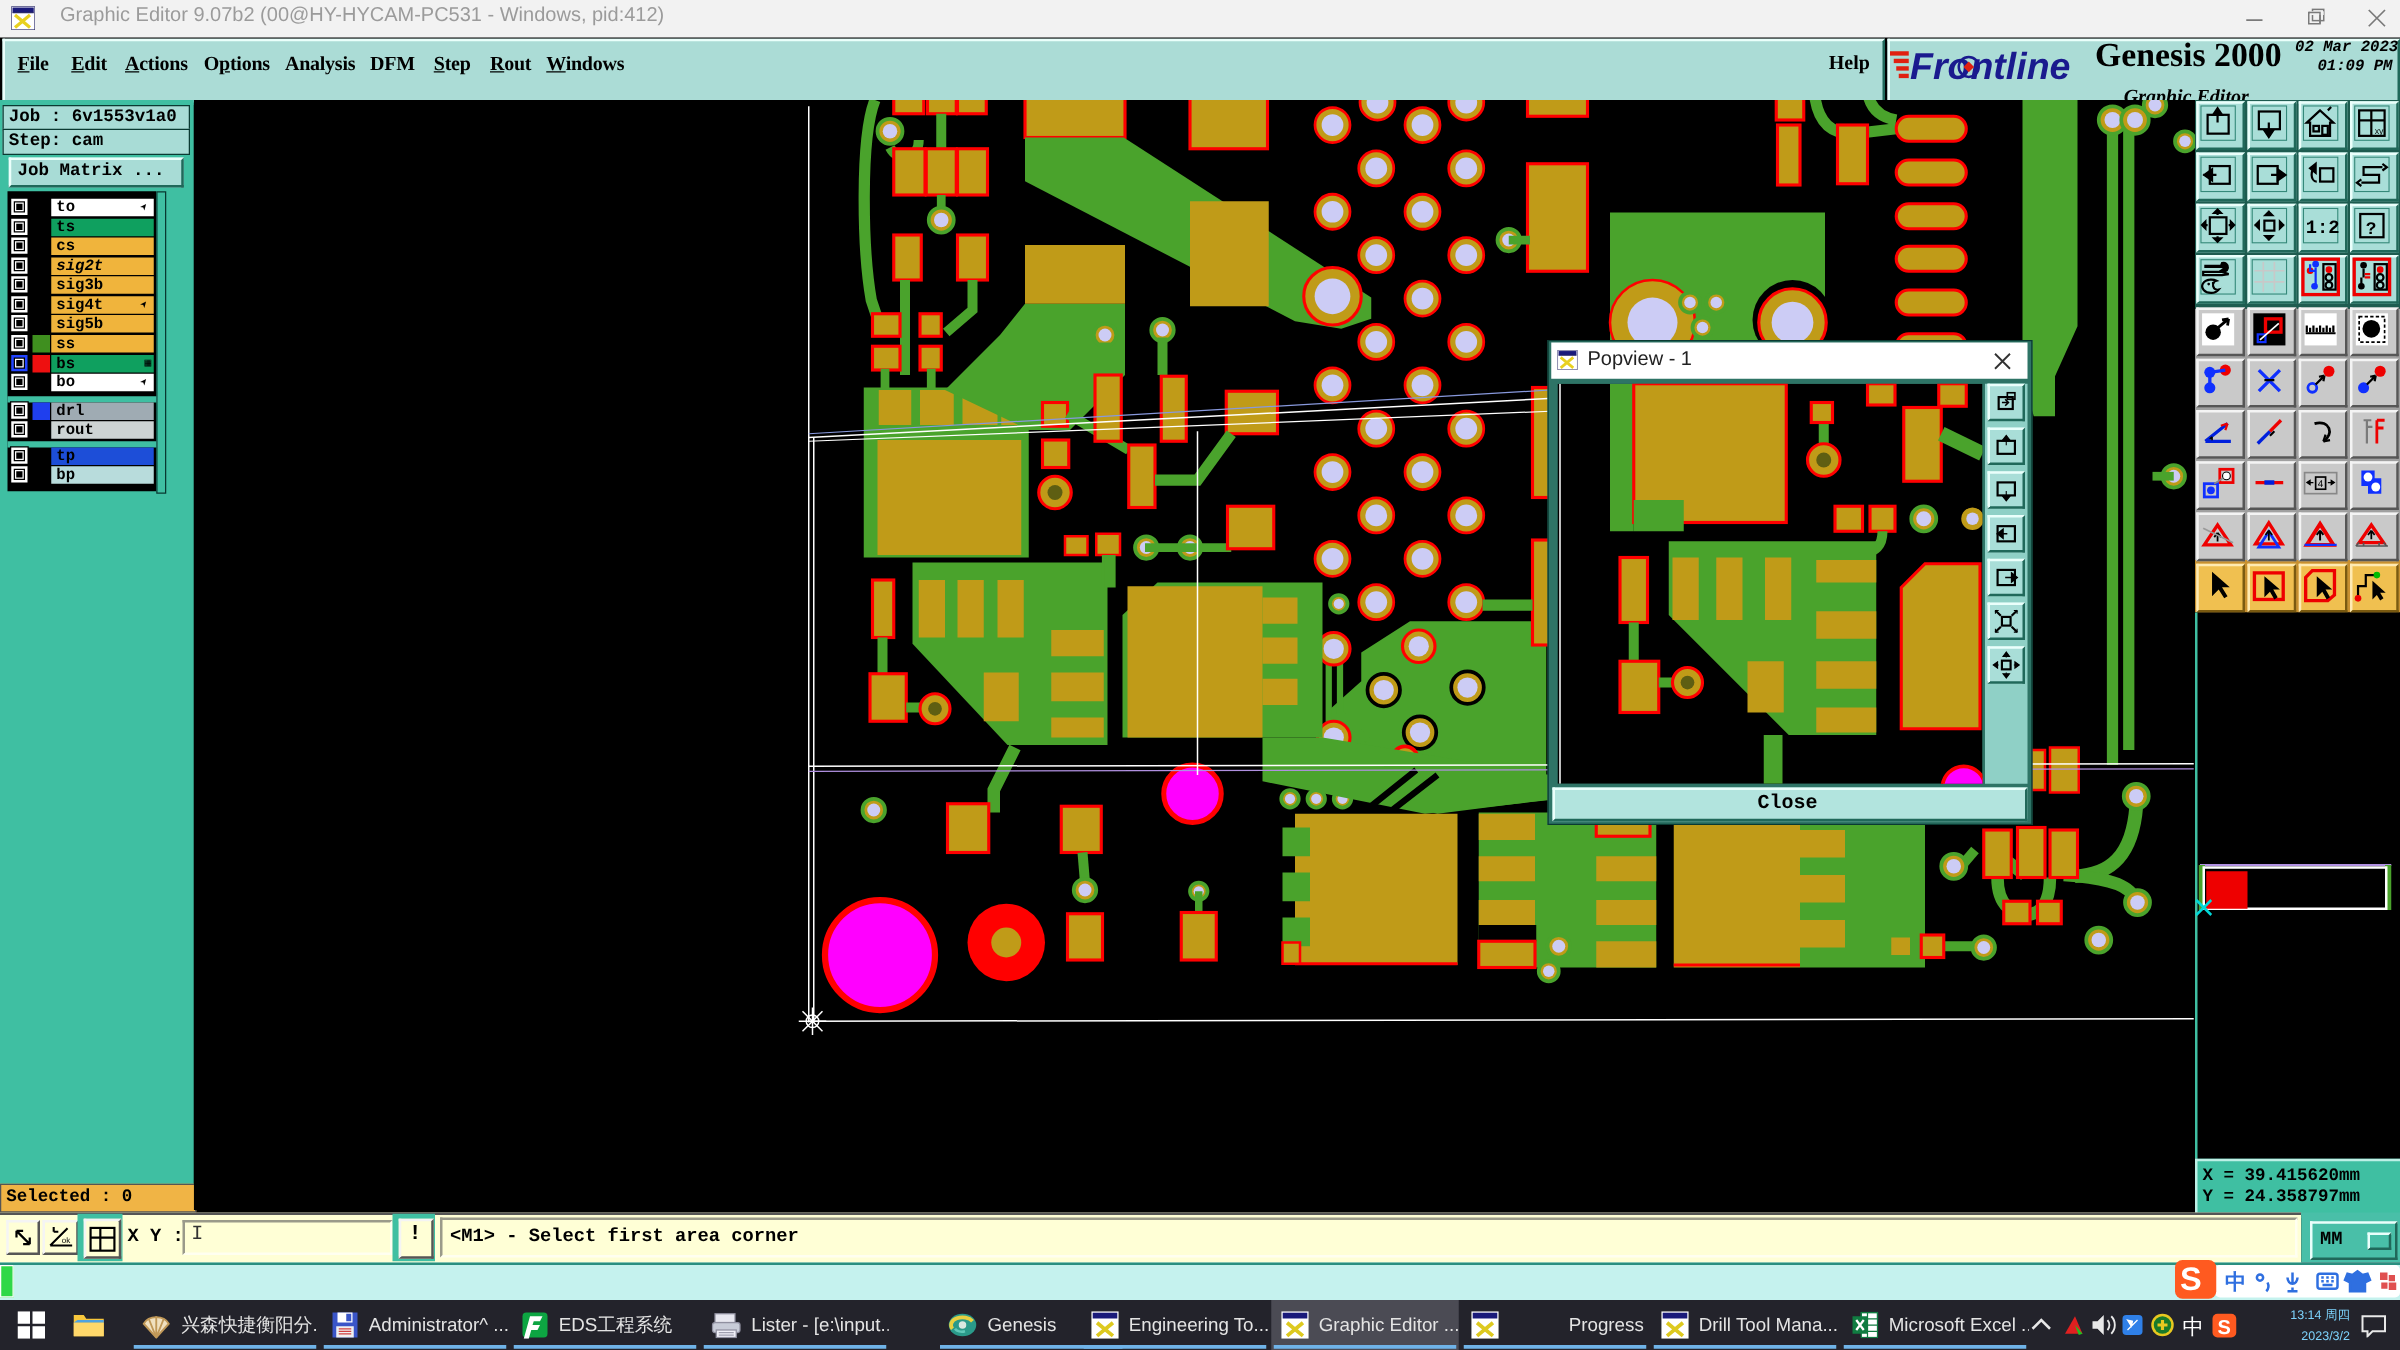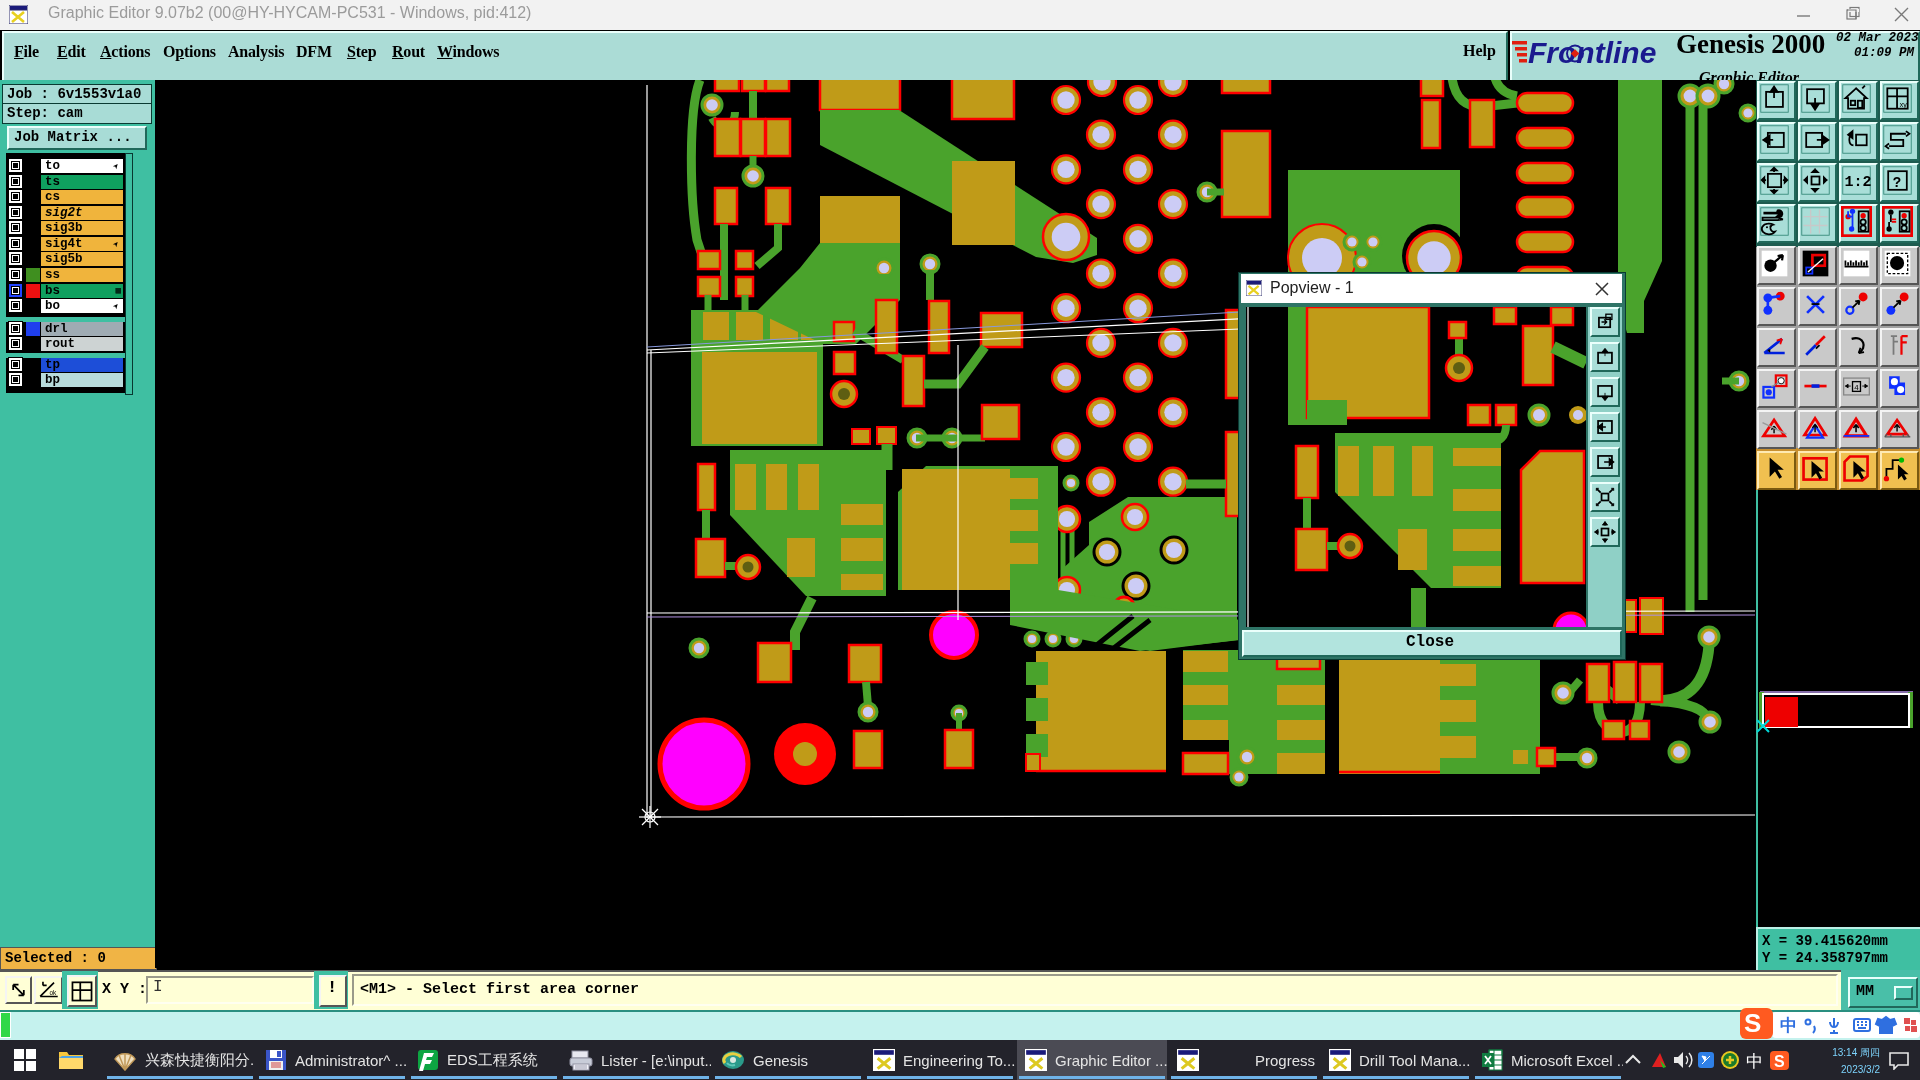--- a/index.html
+++ b/index.html
@@ -1034,21 +1034,21 @@
           <rect x="3" y="2" width="16" height="7" fill="#e8e8f0" stroke="#9090a0"></rect>
           <rect x="1" y="9" width="22" height="8" rx="2" fill="#c8ccd8" stroke="#9090a0"></rect>
           <rect x="4" y="15" width="16" height="6" fill="#f0f0f8" stroke="#9090a0"></rect>
           <path d="M6 17 h12 M6 19 h12" stroke="#a0a0b0"></path>
         </svg>
       </span>
       <span style="margin-left:8px;white-space:nowrap;overflow:hidden;">Lister - [e:\input...</span>
       <div class="ul"></div>
     </div>
 
-<div class="task" style="left:713px;top:1040px;width:150px;">
+<div class="task" style="left:750px;top:1040px;width:150px;">
       <span style="margin-left:8px;display:inline-flex;">
         <svg width="24" height="22" viewBox="0 0 24 22">
           <ellipse cx="12" cy="11" rx="11" ry="9" fill="#2a9a8a"></ellipse>
           <path d="M4 14 a9 6 0 0 1 16 -6" stroke="#e8d040" stroke-width="3" fill="none"></path>
           <circle cx="12" cy="11" r="3" fill="#d8e8e0"></circle>
           <path d="M14 16 a6 4 0 0 1 -8 -2" stroke="#60c8b8" stroke-width="2" fill="none"></path>
         </svg>
       </span>
       <span style="margin-left:8px;white-space:nowrap;overflow:hidden;">Genesis</span>
       <div class="ul"></div>

